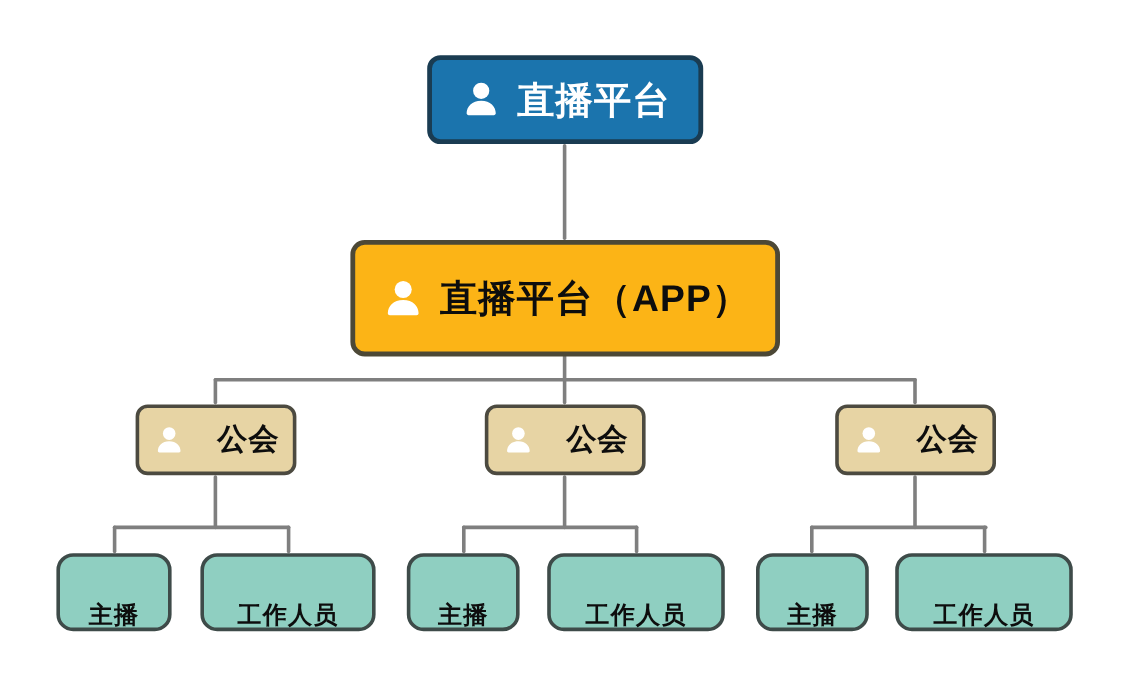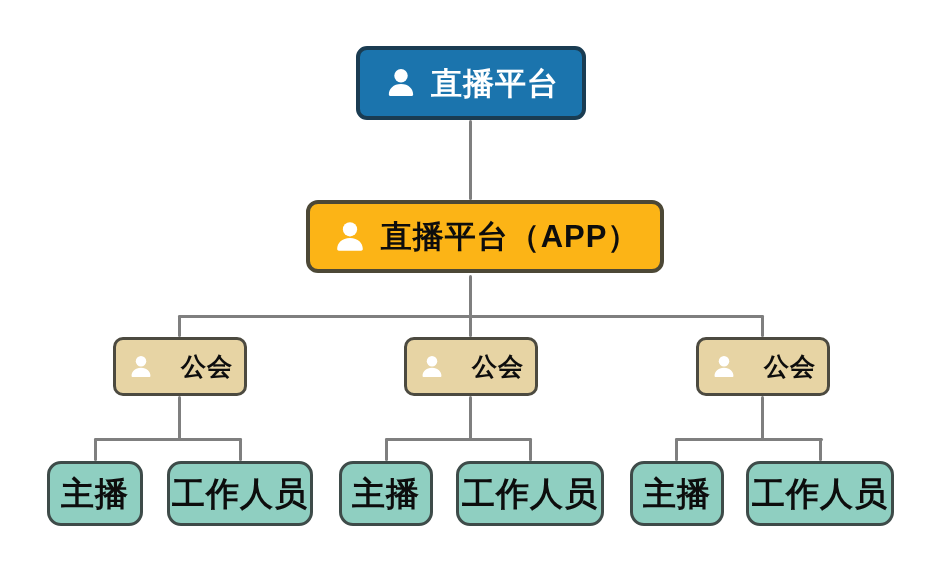--- a/index.html
+++ b/index.html
@@ -56,21 +56,22 @@
     border-radius: 10px;
     color: var(--node-text, #0d0d0d);
     font-size: 25px;
     gap: 26px;
   }
   .member {
     background: var(--member-fill, #8fcfc1);
     border: 3.5px solid var(--member-border, #3e4b49);
     border-radius: 14px;
     color: var(--node-text, #0d0d0d);
-    font-size: 33px;
+    font-size: 20px;
+    align-items: flex-end;
   }
 </style>
 </head>
 <body>
 
 <div class="canvas">
 
   <div class="conn" style="left:469px;top:120px;width:3px;height:80px"></div>
 
   <div class="conn" style="left:469px;top:275px;width:3px;height:62px"></div>
@@ -96,21 +97,21 @@
   <div class="node company" style="left:356px;top:46px;width:230px;height:74px">
     <span class="person">
       <svg width="36" height="36" viewBox="0 0 32 32">
           <circle cx="16" cy="9.5" r="6"></circle>
           <path d="M16 16.8c-6.8 0-10.8 4.3-10.8 9.4 0 .9.7 1.3 1.4 1.3h18.8c.7 0 1.4-.4 1.4-1.3 0-5.1-4-9.4-10.8-9.4z"></path>
         </svg>
     </span>
     <span class="label">直播平台</span>
   </div>
 
-  <div class="node app" style="left:306px;top:200px;width:358px;height:73px">
+  <div class="node app" style="left:292px;top:200px;width:358px;height:97px">
     <span class="person">
       <svg width="38" height="38" viewBox="0 0 32 32">
           <circle cx="16" cy="9.5" r="6"></circle>
           <path d="M16 16.8c-6.8 0-10.8 4.3-10.8 9.4 0 .9.7 1.3 1.4 1.3h18.8c.7 0 1.4-.4 1.4-1.3 0-5.1-4-9.4-10.8-9.4z"></path>
         </svg>
     </span>
     <span class="label">直播平台（APP）</span>
   </div>
 
   <div class="node guild" style="left:113px;top:337px;width:134px;height:59px">

